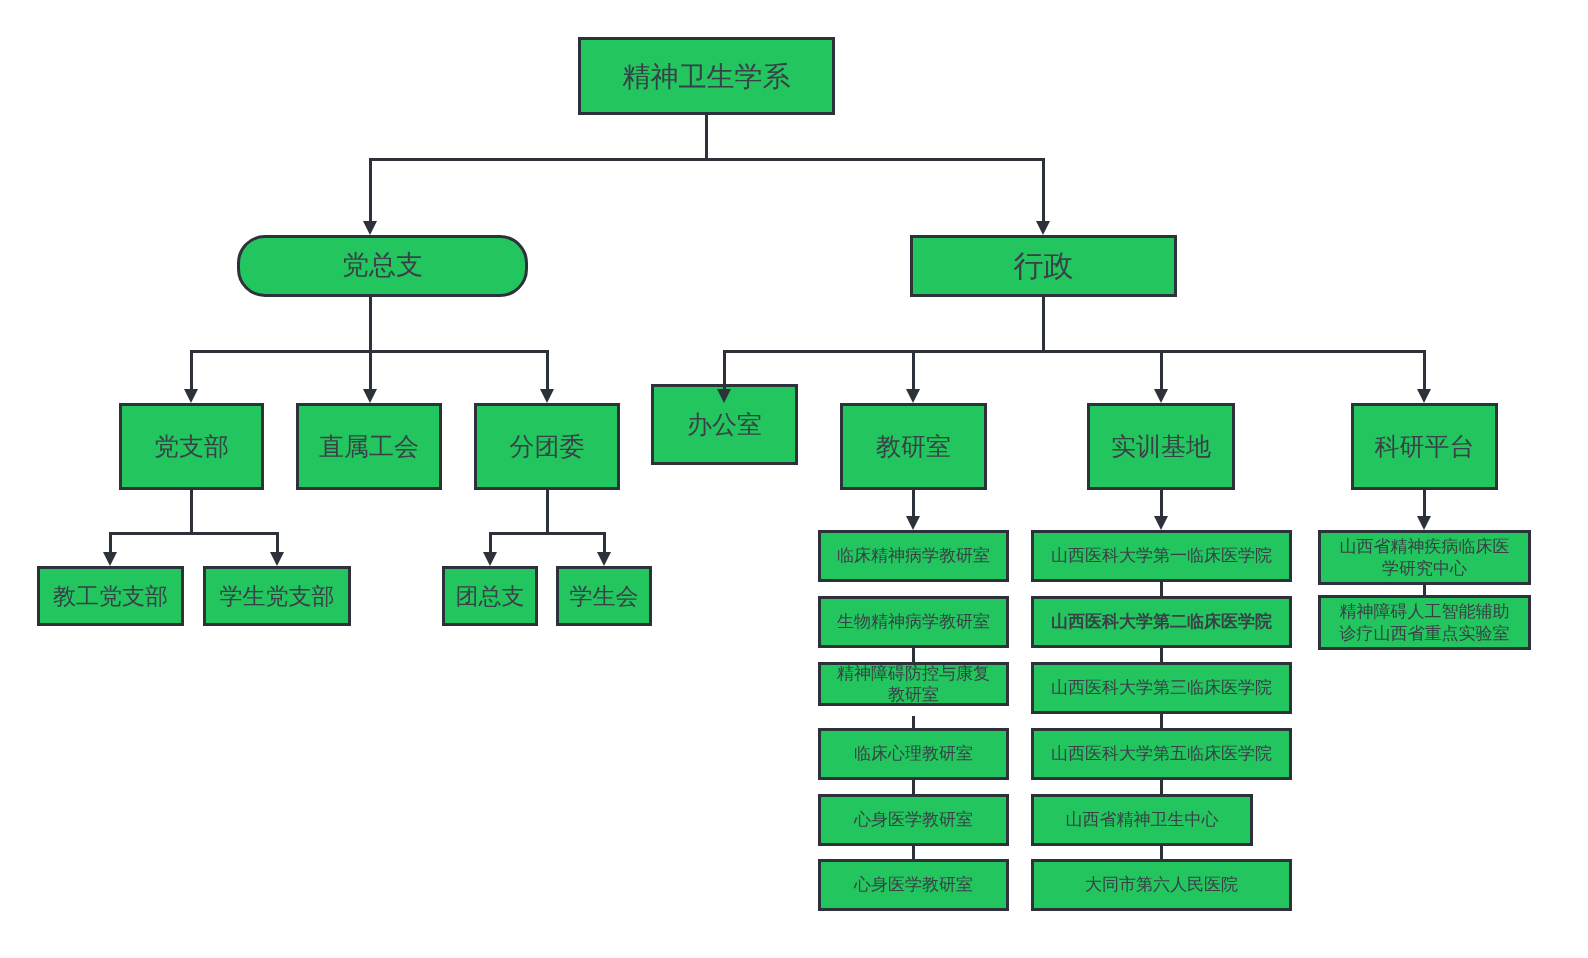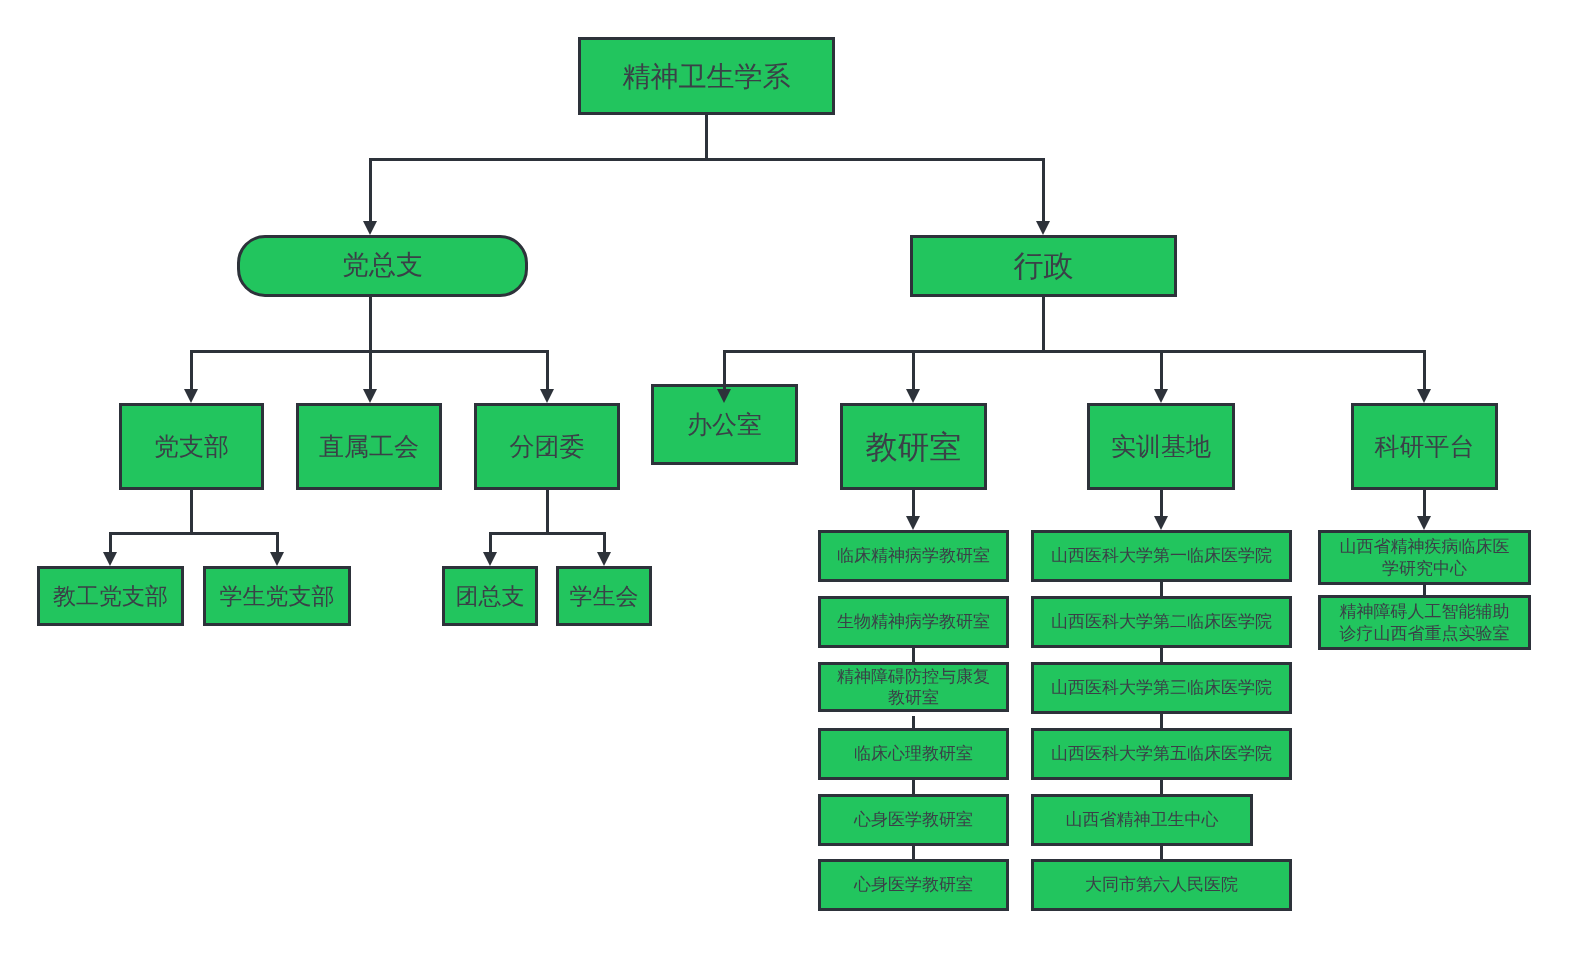--- a/index.html
+++ b/index.html
@@ -45,43 +45,43 @@
   <div class="node" style="left:910px; top:235px; width:267px; height:62px; font-size:30px;">行政</div>
 
   <div class="node" style="left:119px; top:403px; width:145px; height:87px; font-size:25px;">党支部</div>
 
   <div class="node" style="left:296px; top:403px; width:146px; height:87px; font-size:25px;">直属工会</div>
 
   <div class="node" style="left:474px; top:403px; width:146px; height:87px; font-size:25px;">分团委</div>
 
   <div class="node" style="left:651px; top:384px; width:147px; height:81px; font-size:25px;">办公室</div>
 
-  <div class="node" style="left:840px; top:403px; width:147px; height:87px; font-size:32px;">教研室</div>
+  <div class="node" style="left:840px; top:403px; width:147px; height:87px; font-size:25px;">教研室</div>
 
   <div class="node" style="left:1087px; top:403px; width:148px; height:87px; font-size:25px;">实训基地</div>
 
   <div class="node" style="left:1351px; top:403px; width:147px; height:87px; font-size:25px;">科研平台</div>
 
   <div class="node" style="left:37px; top:566px; width:147px; height:60px; font-size:23px;">教工党支部</div>
 
   <div class="node" style="left:203px; top:566px; width:148px; height:60px; font-size:23px;">学生党支部</div>
 
   <div class="node" style="left:442px; top:566px; width:96px; height:60px; font-size:23px;">团总支</div>
 
   <div class="node" style="left:556px; top:566px; width:96px; height:60px; font-size:23px;">学生会</div>
 
   <div class="node stack" style="left:818px; top:530px; width:191px; height:52px; font-size:17px;">临床精神病学教研室</div>
   <div class="node stack" style="left:818px; top:596px; width:191px; height:52px; font-size:17px;">生物精神病学教研室</div>
-  <div class="node stack" style="left:818px; top:662px; width:191px; height:50px; font-size:17px;">精神障碍防控与康复教研室</div>
+  <div class="node stack" style="left:818px; top:662px; width:191px; height:44px; font-size:17px;">精神障碍防控与康复教研室</div>
   <div class="node stack" style="left:818px; top:728px; width:191px; height:52px; font-size:17px;">临床心理教研室</div>
   <div class="node stack" style="left:818px; top:794px; width:191px; height:52px; font-size:17px;">心身医学教研室</div>
   <div class="node stack" style="left:818px; top:859px; width:191px; height:52px; font-size:17px;">心身医学教研室</div>
 
   <div class="node stack" style="left:1031px; top:530px; width:261px; height:52px; font-size:17px;">山西医科大学第一临床医学院</div>
-  <div class="node stack" style="left:1031px; top:596px; width:261px; height:52px; font-size:17px;">山西医科大学第二临床医学院</div>
+  <div class="node stack" style="left:1031px; top:596px; width:261px; height:52px; font-size:17px;font-weight:bold;">山西医科大学第二临床医学院</div>
   <div class="node stack" style="left:1031px; top:662px; width:261px; height:52px; font-size:17px;">山西医科大学第三临床医学院</div>
   <div class="node stack" style="left:1031px; top:728px; width:261px; height:52px; font-size:17px;">山西医科大学第五临床医学院</div>
   <div class="node stack" style="left:1031px; top:794px; width:222px; height:52px; font-size:17px;">山西省精神卫生中心</div>
   <div class="node stack" style="left:1031px; top:859px; width:261px; height:52px; font-size:17px;">大同市第六人民医院</div>
 
   <div class="node stack" style="left:1318px; top:530px; width:213px; height:55px; font-size:17px;">山西省精神疾病临床医学研究中心</div>
   <div class="node stack" style="left:1318px; top:595px; width:213px; height:55px; font-size:17px;">精神障碍人工智能辅助诊疗山西省重点实验室</div>
 
   <div class="line" style="left:705px; top:115px; width:3px; height:43px;"></div>
   <div class="line" style="left:369px; top:158px; width:676px; height:3px;"></div>

